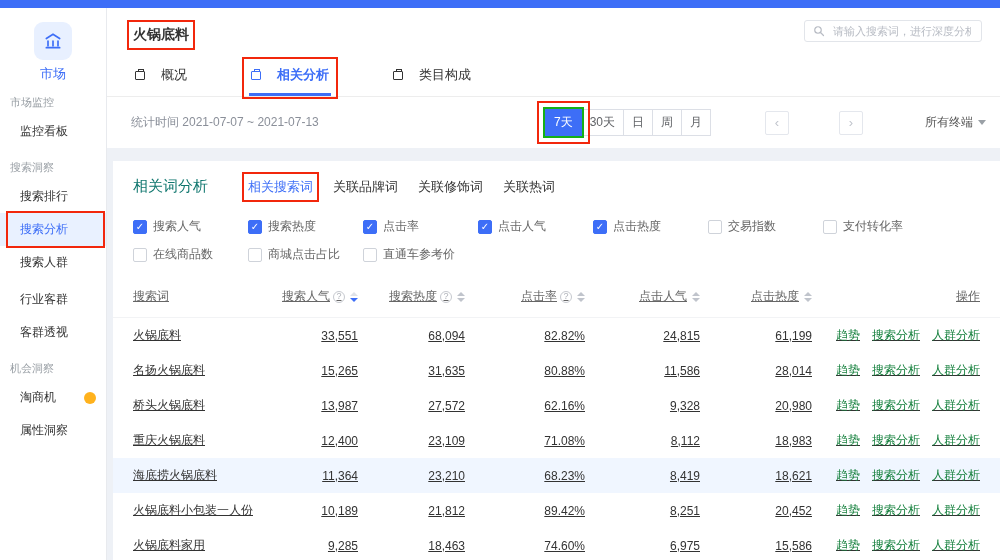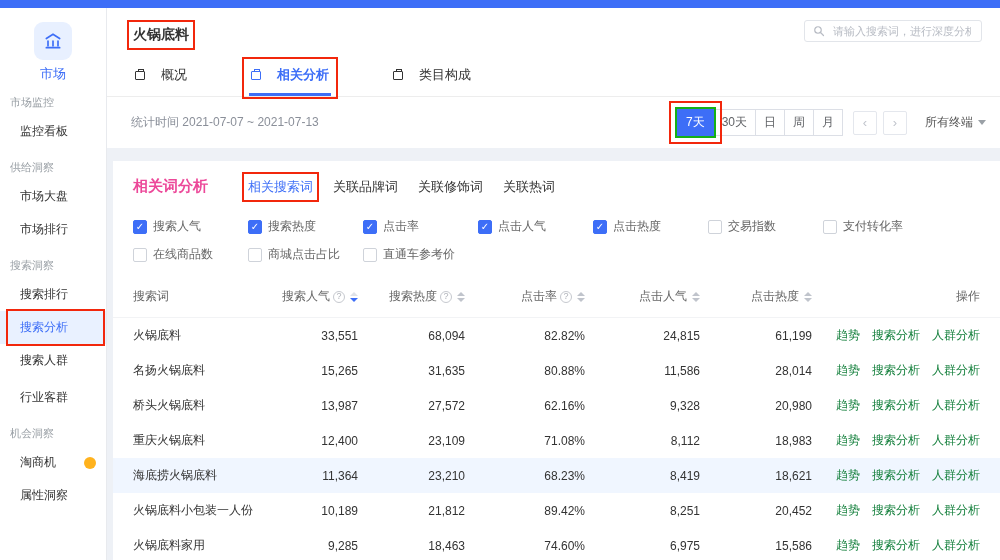--- a/index.html
+++ b/index.html
@@ -45,55 +45,55 @@
   .tab.active::after { content:''; position:absolute; left:4px; right:4px; bottom:0; height:3px; background:#3D6EF7; }
   .tab.annot-red { outline-offset:1px; }
   .tab-icon { width:10px; height:9px; border:1px solid currentColor; border-radius:1px; position:relative; display:inline-block; }
   .tab-icon::before { content:''; position:absolute; top:-3px; left:2px; width:4px; height:2px;
                       border:1px solid currentColor; border-bottom:none; }
 
   
   .stats-row { background:#fff; display:flex; align-items:center; justify-content:space-between;
                padding:12px 14px 12px 24px; }
   .stat-time { font-size:12px; color:#8a8f99; }
-  .toolbar-right { display:flex; align-items:center; }
+  .toolbar-right { display:flex; align-items:center;gap:44px; }
   .pbtn { min-width:30px; padding:4px 8px; border:1px solid #dcdfe6; background:#fff; color:#606266;
           font-size:12px; margin-left:-1px; cursor:pointer; position:relative;
           font-family:"Liberation Sans","DejaVu Sans",sans-serif; }
   .pbtn.active { background:#3D6EF7; border-color:#3D6EF7; color:#fff; z-index:1; }
   .pbtn.annot-dbl::before { content:''; position:absolute; top:-3px; left:-3px; right:-3px; bottom:-3px;
                             border:2px solid #15B015; pointer-events:none; }
   .pbtn.annot-dbl::after { content:''; position:absolute; top:-9px; left:-9px; right:-9px; bottom:-9px;
                            border:2px solid #F2270C; pointer-events:none; }
   .pager { width:24px; height:24px; border:1px solid #e4e7ed; color:#c0c4cc; background:#fff; border-radius:2px;
            display:flex; align-items:center; justify-content:center; font-size:13px; margin-left:6px; cursor:pointer; }
   .pager:first-of-type { margin-left:10px; }
   .terminal { font-size:12px; color:#555; margin-left:18px; display:flex; align-items:center; gap:5px; cursor:pointer; }
   .caret-down { width:0; height:0; border-left:4px solid transparent; border-right:4px solid transparent;
                 border-top:5px solid #9aa0a6; display:inline-block; }
 
   
   .card { background:#fff; margin:13px 0 0 6px; flex:1; padding:16px 20px 0; min-height:0; }
   .panel-head { display:flex; align-items:center; }
-  .panel-title { font-size:15px; font-weight:bold; color:#ec4899; margin-right:40px; }
+  .panel-title { font-size:15px; font-weight:normal; color:#0f766e; margin-right:40px; }
   .ptabs { display:flex; gap:20px; font-size:13px; color:#333; }
   .ptab { cursor:pointer; }
   .ptab.active { color:#3D6EF7; }
 
   .metrics { margin-top:22px; font-size:12px; color:#666; }
   .mrow { display:flex; margin-bottom:11px; }
   .mitem { width:115px; display:flex; align-items:center; gap:6px; cursor:pointer; }
   .cb { width:14px; height:14px; border-radius:2px; border:1px solid #cfd3da; background:#fff; flex-shrink:0;
         display:inline-flex; align-items:center; justify-content:center; font-size:10px; color:#fff; line-height:1; }
   .cb.checked { background:#3D6EF7; border-color:#3D6EF7; }
 
   
   .table { margin-top:6px; }
   .thead, .trow { display:grid; grid-template-columns:140px 85px 107px 120px 115px 112px 1fr;
-                  align-items:center; margin:0 -20px; padding:9px 20px; }
+                  align-items:center; margin:0 -20px; padding:9px 20px;text-decoration:underline; }
   .thead { font-size:12px; color:#666; padding-top:14px; padding-bottom:12px; border-bottom:1px solid #f2f3f5; }
   .hcell { display:flex; align-items:center; justify-content:flex-end; gap:3px; white-space:nowrap; }
   .hcell.first { justify-content:flex-start; }
   .qmark { width:12px; height:12px; border:1px solid #c6c9cf; border-radius:50%; color:#b0b3ba; font-size:9px;
            display:inline-flex; align-items:center; justify-content:center; line-height:1; }
   .sort { display:inline-flex; flex-direction:column; gap:2px; margin-left:2px; cursor:pointer; }
   .sort i { width:0; height:0; border-left:4px solid transparent; border-right:4px solid transparent; }
   .sort .up { border-bottom:4px solid #c0c4cc; }
   .sort .down { border-top:4px solid #c0c4cc; }
   .sort.desc .down { border-top-color:#3D6EF7; }
@@ -122,32 +122,28 @@
         </svg>
       </div>
       <div class="logo-label">市场</div>
     </div>
     <div>
         <div class="sb-section">
           <div class="sb-title">市场监控</div>
           <div class="sb-item">监控看板</div>
         </div>
         <div class="sb-section">
-          <div class="sb-title">供给洞察</div>
-          <div class="sb-item">市场大盘</div>
-          <div class="sb-item">市场排行</div>
-        </div>
-        <div class="sb-section">
           <div class="sb-title">搜索洞察</div>
           <div class="sb-item">搜索排行</div>
           <div class="sb-item active">搜索分析</div>
           <div class="sb-item">搜索人群</div>
         </div>
         <div class="sb-section">
           <div class="sb-item">行业客群</div>
+          <div class="sb-item">客群透视</div>
         </div>
         <div class="sb-section">
           <div class="sb-title">机会洞察</div>
           <div class="sb-item">淘商机<span class="dot"></span></div>
           <div class="sb-item">属性洞察</div>
         </div>
       </div>
   </div>
 
   <div class="main">

